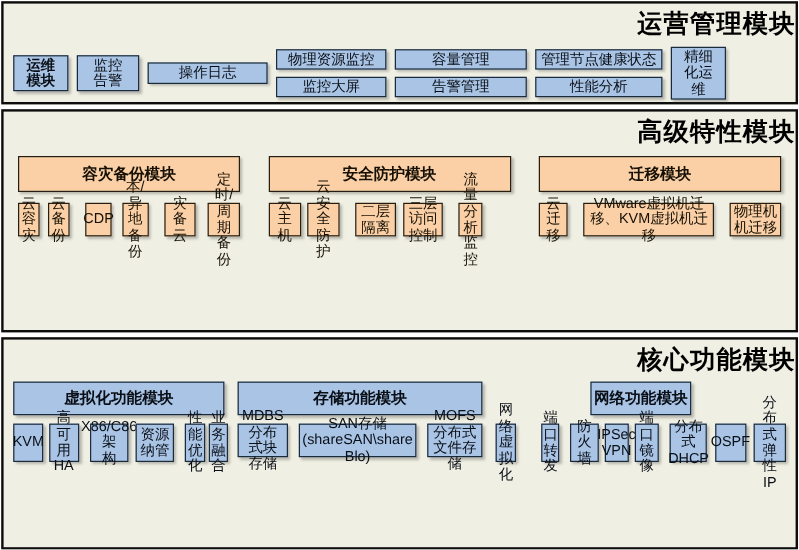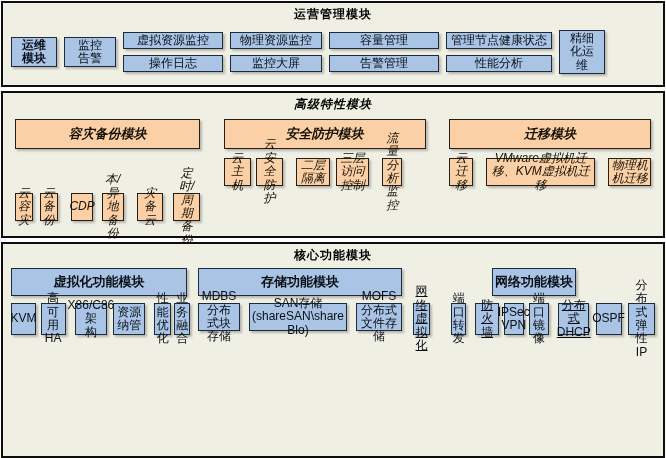--- a/index.html
+++ b/index.html
@@ -6,21 +6,21 @@
   body {
     width:666px; height:458px; background:#ffffff;
     font-family:"Liberation Sans","DejaVu Sans",sans-serif;
     color:#0b1220; overflow:hidden;
   }
   .page { width:666px; height:458px; display:flex; flex-direction:column; gap:4px; padding-top:1px; box-sizing:border-box; }
   .panel {
     background:#f0efe3; border:2.5px solid #0d0d0d; box-sizing:border-box;
     margin:0 1px; display:flex; flex-direction:column;
   }
-  .panel-title { text-align:center; font-weight:bold; font-size:12px; color:#000; padding:3px 0 2px; letter-spacing:1px; }
+  .panel-title { text-align:right; font-weight:bold; font-size:21px; color:#000; padding:3px 0 2px; letter-spacing:1px; }
   .box {
     background:#a9c4e4; border:1.6px solid #1c2b3a; box-sizing:border-box;
     box-shadow:2px 2px 2px rgba(80,80,80,.35);
     display:flex; align-items:center; justify-content:center;
     text-align:center; font-size:12px; line-height:1.12; color:#0a0f17;
     white-space:pre-line; padding:1px 2px;
   }
   .orange { background:#fbd0a6; border-color:#241e15; color:#161005; }
   .hdr { font-weight:bold; font-size:13px; }
   .bold { font-weight:bold; }
@@ -38,43 +38,42 @@
   .col { display:flex; flex-direction:column; }
   .col-hdr { height:30px; margin-bottom:9px; }
   .col-hdr-core { height:28px; margin-bottom:7px; }
   .rows { display:flex; flex-direction:row; gap:13px; }
   .rows-core { gap:9px; }
   .row { display:flex; justify-content:space-between; height:28px; }
   .row-core { height:32px; }
   .row .box { height:100%; }
   .full { height:28px; }
   .half42 { width:42%; } .half46 { width:46%; }
-  .t32{width:32%;text-decoration:underline;} .t27{width:27%;} .t28{width:28%;}
+  .t32{width:32%;} .t27{width:27%;} .t28{width:28%;}
   .spacer { visibility:hidden; border:none; background:none; box-shadow:none; }
 
-  .adv-col1{width:185px;gap:35px;} .adv-col2{width:202px;} .adv-col3{width:202px;}
+  .adv-col1{width:185px;} .adv-col2{width:202px;} .adv-col3{width:202px;}
   .core-col1{width:176px;} .core-col2{width:204px;} .core-col3{width:242px;align-items:center;}
   #panel-ops{height:86px; flex:0 0 auto;}
-  #panel-adv{height:147px; flex:0 0 auto;font-style:italic;}
+  #panel-adv{height:186px; flex:0 0 auto;}
   #panel-core{flex:1;}
 </style>
 </head>
 <body>
 
 <div class="page">
 
   <section class="panel" id="panel-ops">
     <div class="panel-title">运营管理模块</div>
     <div class="ops-row">
       <div class="box tall bold w46">运维
 模块</div>
       <div class="box tall w52">监控
 告警</div>
       <div class="stack w100">
-        <div class="box">虚拟资源监控</div>
         <div class="box">操作日志</div>
       </div>
       <div class="stack w92">
         <div class="box">物理资源监控</div>
         <div class="box">监控大屏</div>
       </div>
       <div class="stack w110">
         <div class="box">容量管理</div>
         <div class="box">告警管理</div>
       </div>

